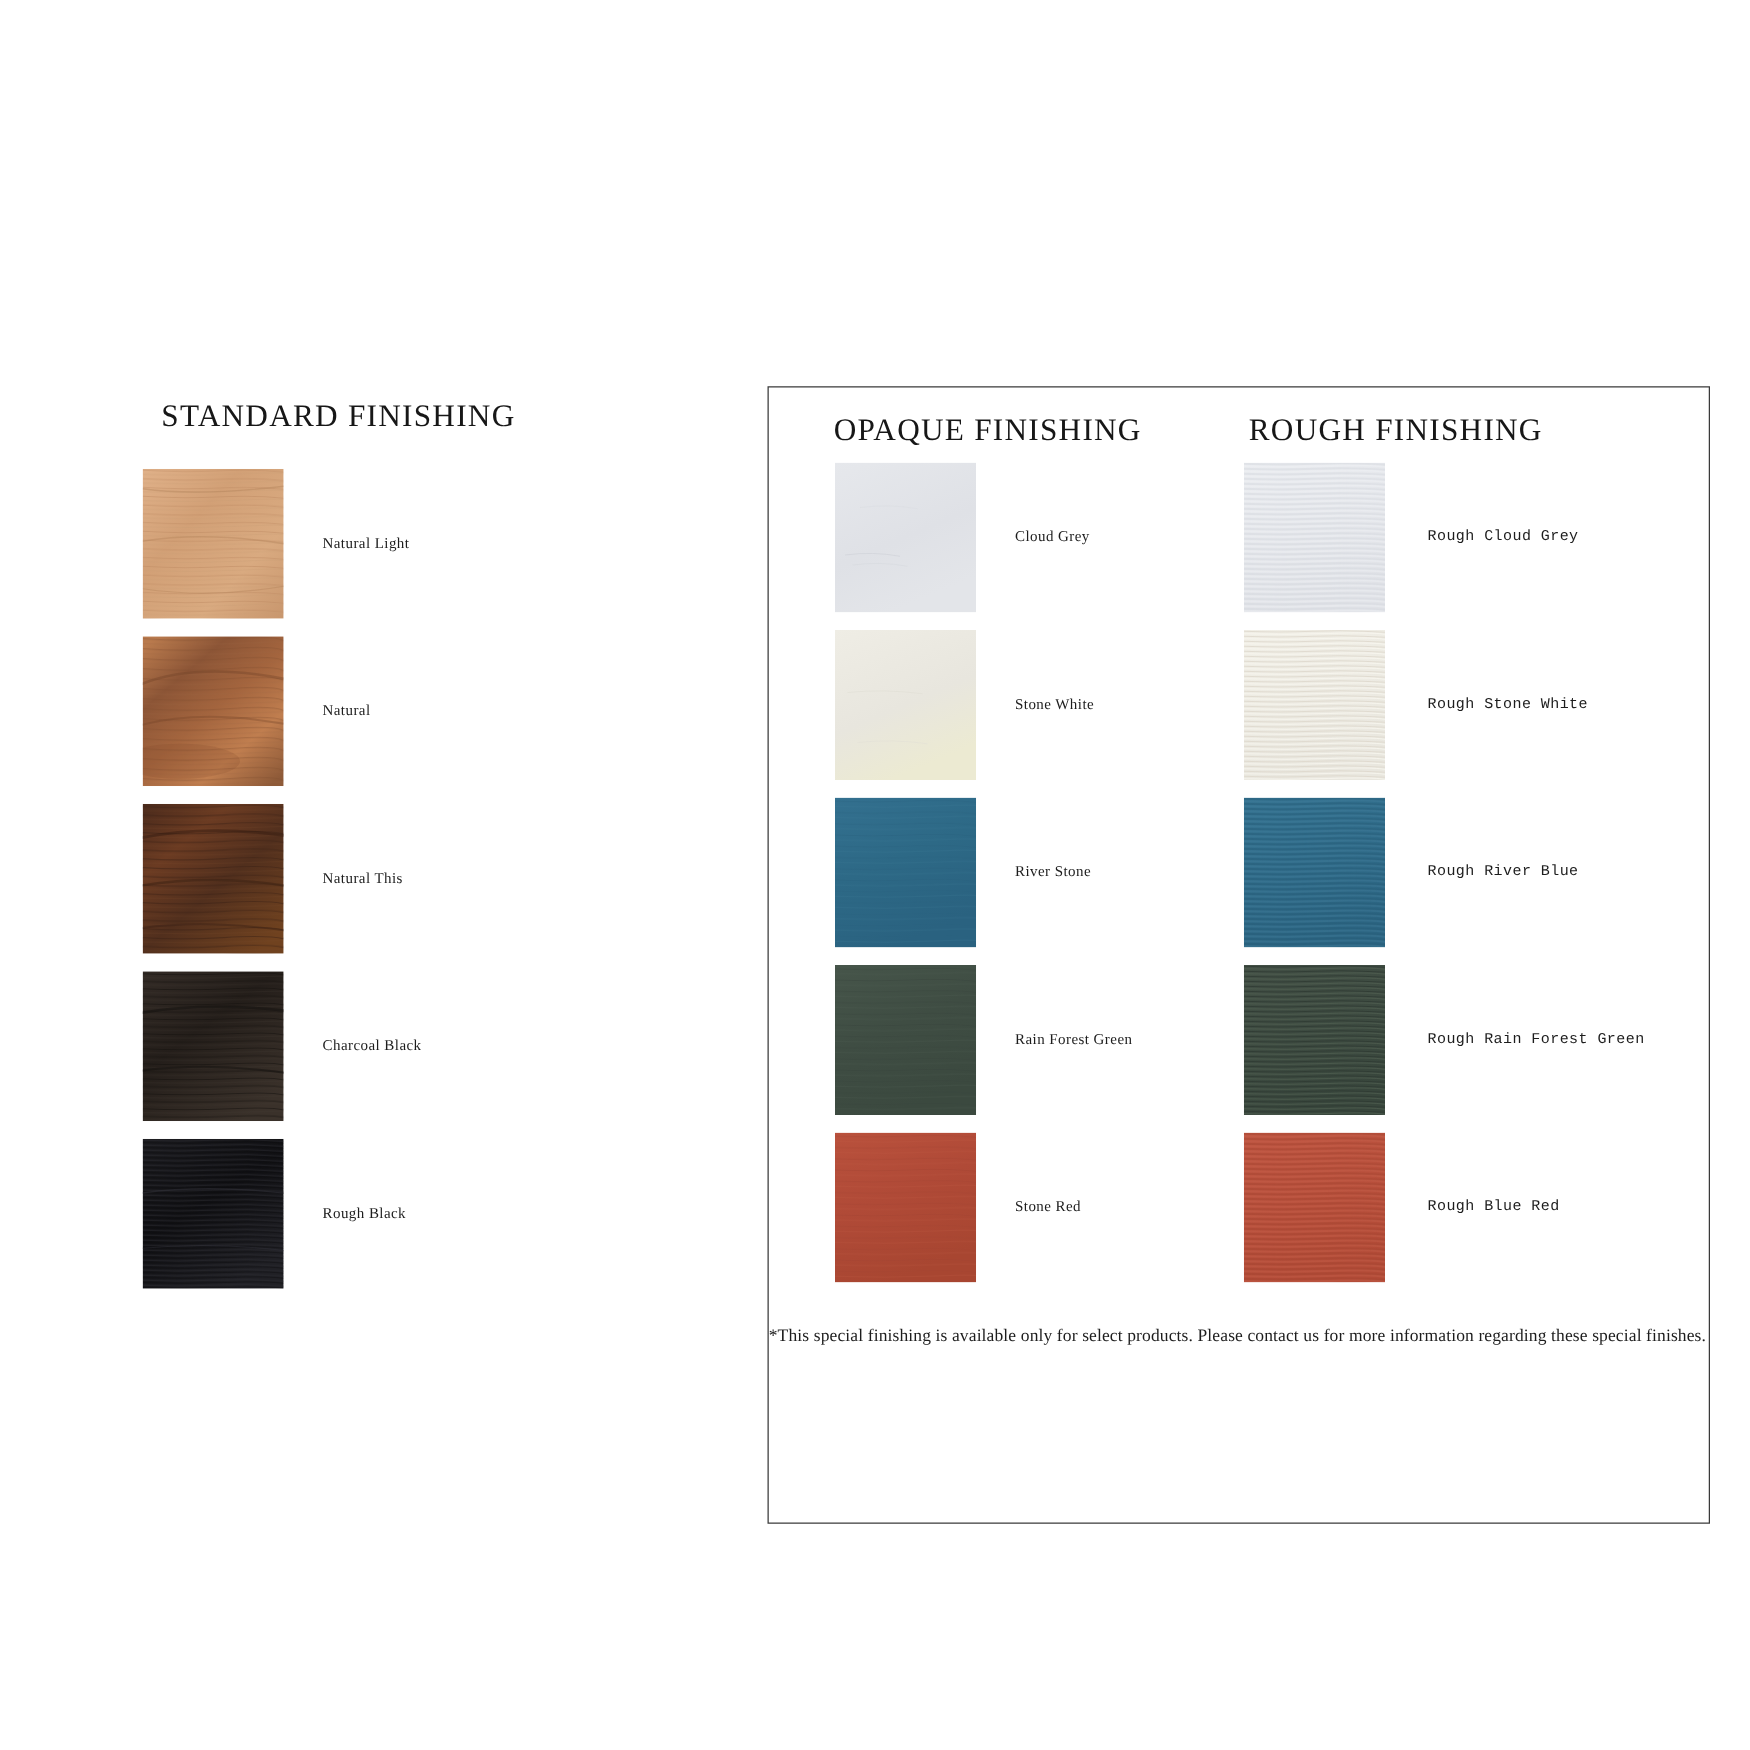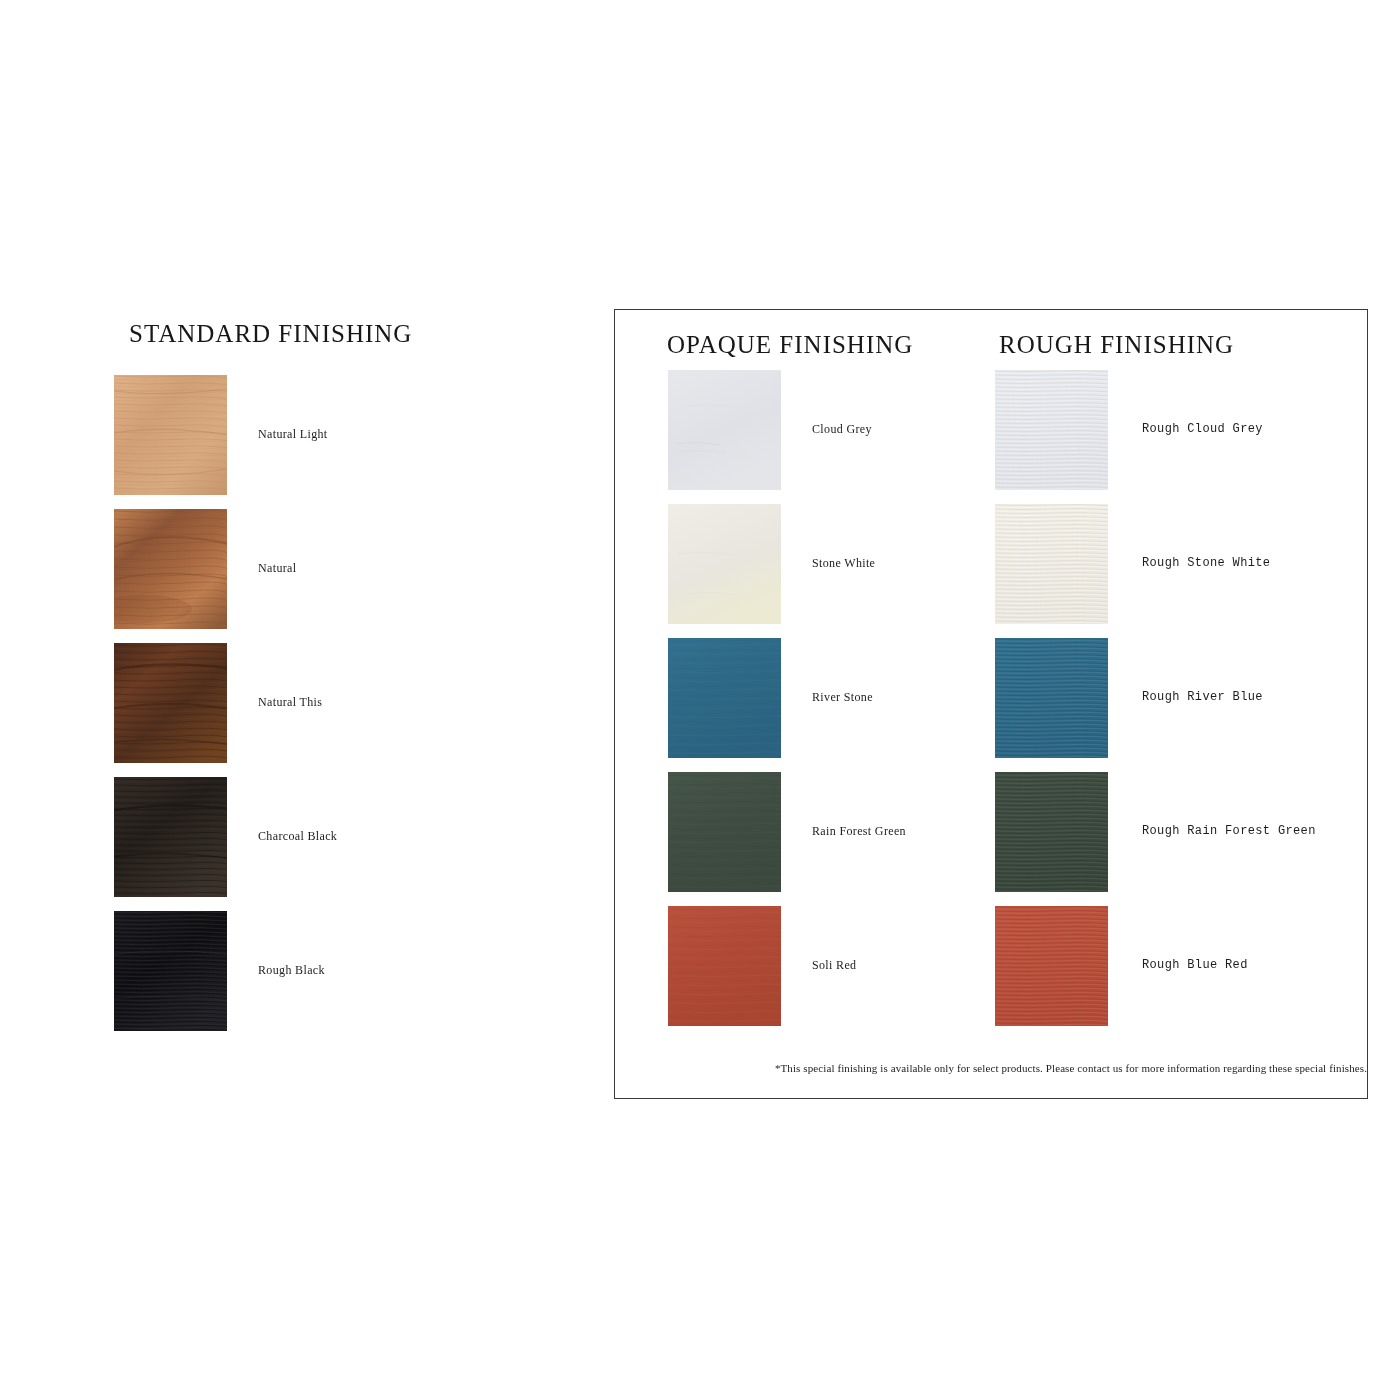--- a/index.html
+++ b/index.html
@@ -21,21 +21,21 @@
     position: absolute;
     left: 113px;
     top: 320px;
     width: 440px;
   }
   #opaque-rough-panel {
     position: absolute;
     left: 614px;
     top: 309px;
     width: 754px;
-    height: 790px;
+    height: 910px;
     border: 1px solid #3a3a3a;
     box-sizing: border-box;
   }
 
   .section-title {
     font-family: "Liberation Serif", serif;
     font-size: 25px;
     letter-spacing: 1.0px;
     color: #171717;
     font-weight: 400;
@@ -76,23 +76,23 @@
     color: #1d1d1d;
     white-space: nowrap;
   }
   .rough-row .swatch-label { left: 147px; font-family: Liberation Mono, monospace; }
 
   #footnote {
     position: absolute;
     left: 0;
     right: 0;
     top: 752px;
-    text-align: right;
+    text-align: left;
     font-family: "Liberation Serif", serif;
-    font-size: 11px;
+    font-size: 14px;
     letter-spacing: 0.1px;
     color: #1d1d1d;
   }
 </style>
 </head>
 <body>
 
 <div id="standard-panel">
   <div class="section-title" id="standard-title">STANDARD FINISHING</div>
   <div class="swatch-list" id="standard-list">
@@ -320,21 +320,21 @@
             </linearGradient>
             <pattern id="sr-p" width="113" height="9" patternUnits="userSpaceOnUse">
               <path d="M0 3 Q30 4.4 60 3 T113 4" stroke="#a14330" stroke-width="0.7" fill="none" opacity="0.45"></path>
               <path d="M0 7 Q40 8.4 80 6.8 T113 7.6" stroke="#c15a44" stroke-width="0.5" fill="none" opacity="0.4"></path>
             </pattern>
           </defs>
           <rect width="113" height="120" fill="url(#sr-g)"></rect>
           <rect width="113" height="120" fill="url(#sr-p)"></rect>
         </svg>
       </div>
-      <div class="swatch-label">Soli Red</div>
+      <div class="swatch-label">Stone Red</div>
     </div>
 
   </div>
 
   <div class="swatch-list" id="rough-list">
 
     <div class="swatch-row rough-row">
       <div class="swatch">
         <svg class="swatch-tex" viewBox="0 0 113 120" preserveAspectRatio="none">
           <defs>

